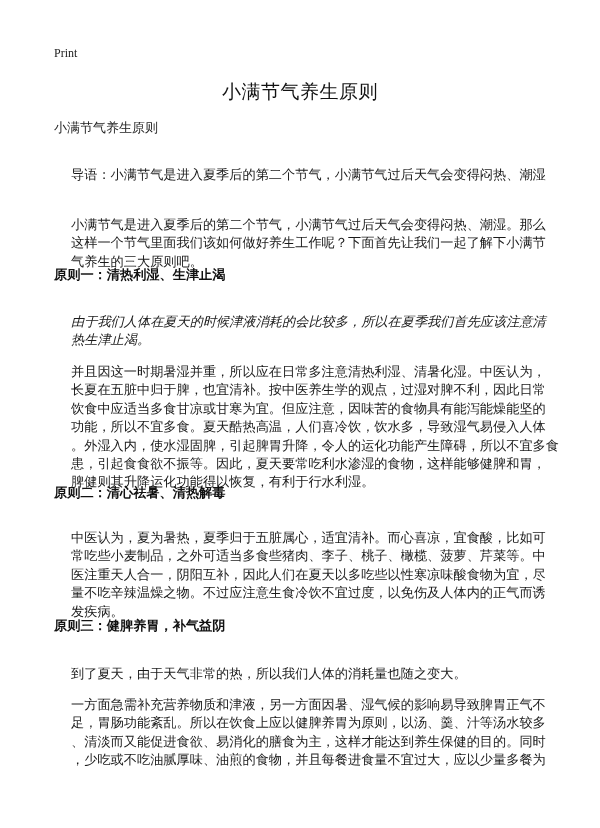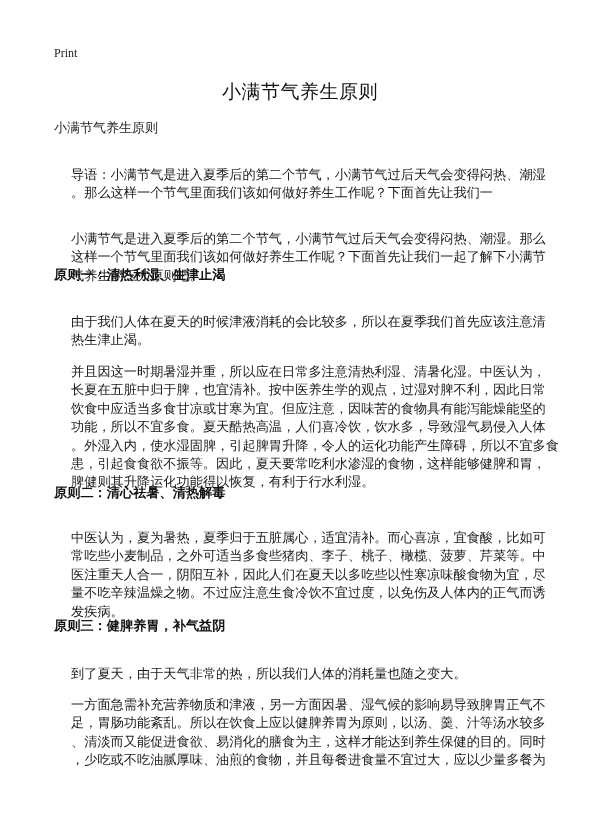--- a/index.html
+++ b/index.html
@@ -79,32 +79,31 @@
 <div class="page">
 
   <div class="print-label">Print</div>
 
   <h1 class="doc-title">小满节气养生原则</h1>
 
   <div class="subtitle">小满节气养生原则</div>
 
   <p class="para" style="top:149px;">
     <span class="line">导语：小满节气是进入夏季后的第二个节气，小满节气过后天气会变得闷热、潮湿</span>
-    <span class="line">。那么这样一个节气里面我们该如何做好养生工作呢？下面首先让我们一</span>
   </p>
 
-  <p class="para" style="top:213px;">
+  <p class="para" style="top:199px;">
     <span class="line">小满节气是进入夏季后的第二个节气，小满节气过后天气会变得闷热、潮湿。那么</span>
     <span class="line">这样一个节气里面我们该如何做好养生工作呢？下面首先让我们一起了解下小满节</span>
     <span class="line">气养生的三大原则吧。</span>
   </p>
 
   <h2 class="heading" style="top:266px;">原则一：清热利湿、生津止渴</h2>
 
-  <p class="para" style="top:296px;">
+  <p class="para" style="top:296px;font-style:italic;">
     <span class="line">由于我们人体在夏天的时候津液消耗的会比较多，所以在夏季我们首先应该注意清</span>
     <span class="line">热生津止渴。</span>
   </p>
 
   <p class="para" style="top:346px;">
     <span class="line">并且因这一时期暑湿并重，所以应在日常多注意清热利湿、清暑化湿。中医认为，</span>
     <span class="line">长夏在五脏中归于脾，也宜清补。按中医养生学的观点，过湿对脾不利，因此日常</span>
     <span class="line">饮食中应适当多食甘凉或甘寒为宜。但应注意，因味苦的食物具有能泻能燥能坚的</span>
     <span class="line">功能，所以不宜多食。夏天酷热高温，人们喜冷饮，饮水多，导致湿气易侵入人体</span>
     <span class="line">。外湿入内，使水湿固脾，引起脾胃升降，令人的运化功能产生障碍，所以不宜多食</span>

